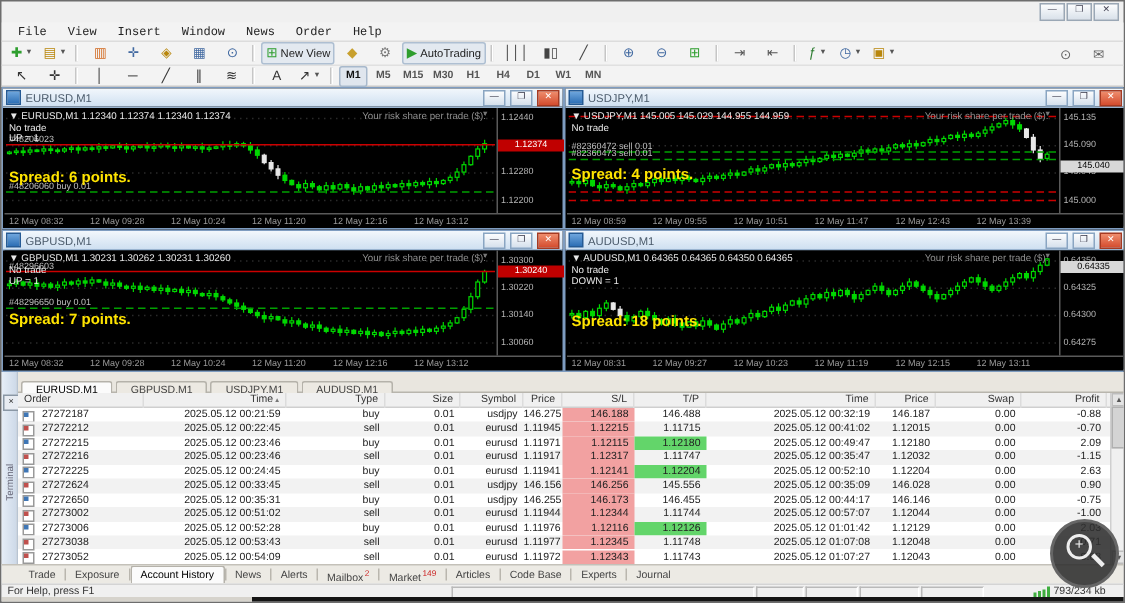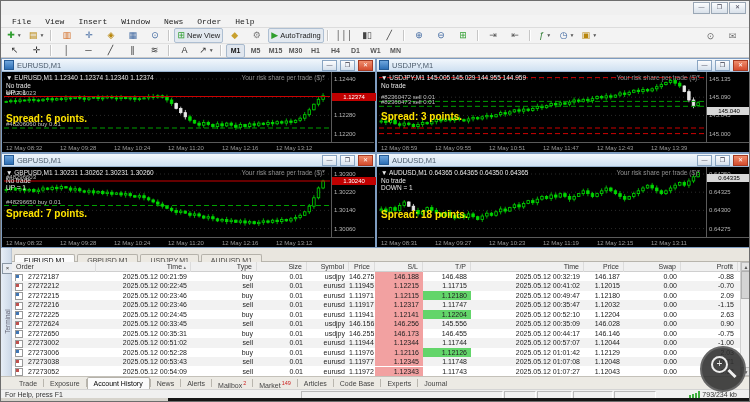--- a/index.html
+++ b/index.html
@@ -596,21 +596,21 @@
             <line x1="0" x2="326" y1="34.3" y2="34.3" stroke="#00a000" stroke-width="1" stroke-dasharray="5,3"></line>
             <text x="2" y="32.3" fill="#c0c0c0" font-size="6">#82360473 sell 0.01</text>
             <line x1="0" x2="326" y1="56" y2="56" stroke="#cc0000" stroke-width="1" stroke-dasharray="5,3"></line>
             <line x1="0" x2="326" y1="61.6" y2="61.6" stroke="#cc0000" stroke-width="1" stroke-dasharray="5,3"></line>
           </svg>
           <div class="chead">
             <div>▼ USDJPY,M1 145.005 145.029 144.955 144.959</div>
             <div>No trade</div>
           </div>
           <div class="cwm">Your risk share per trade ($):</div>
-          <div class="cspread" style="top: 39.4px;">Spread: 3 points.</div>
+          <div class="cspread" style="top: 39.4px;">Spread: 4 points.</div>
           <div class="cshift" style="left: 318px; top: 1px;">▼</div>
           <div class="caxis-sep" style="left: 328px;"></div>
           <div class="ctime-sep" style="top: 70px;"></div>
           <div class="calab" style="left: 331px; top: 4px;">145.135</div>
           <div class="calab" style="left: 331px; top: 22.2px;">145.090</div>
           <div class="calab" style="left: 331px; top: 40.4px;">145.045</div>
           <div class="calab" style="left: 331px; top: 58.6px;">145.000</div>
           <div class="cpbox" style="left: 329px; top: 34.5px; background: rgb(216, 216, 216); color: rgb(0, 0, 0);">145.040</div>
           <div class="ctlab" style="left: 3px;">12 May 08:59</div>
           <div class="ctlab" style="left: 57px;">12 May 09:55</div>

